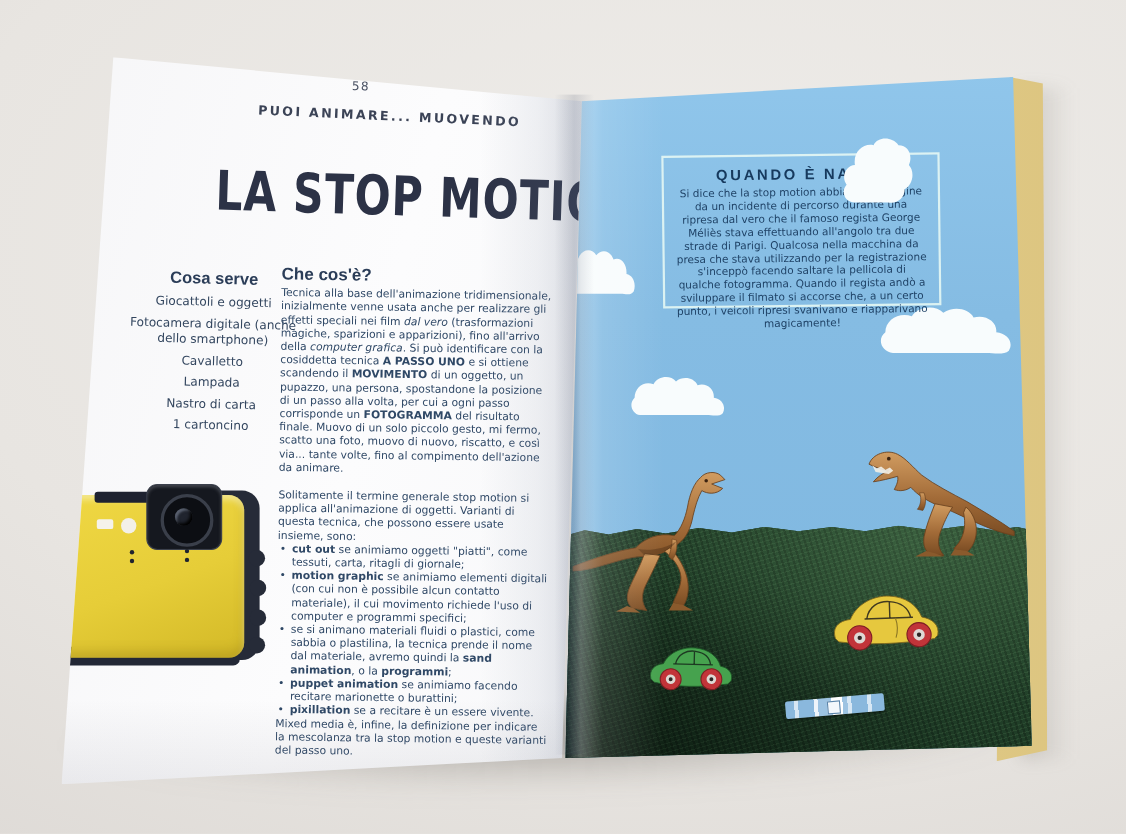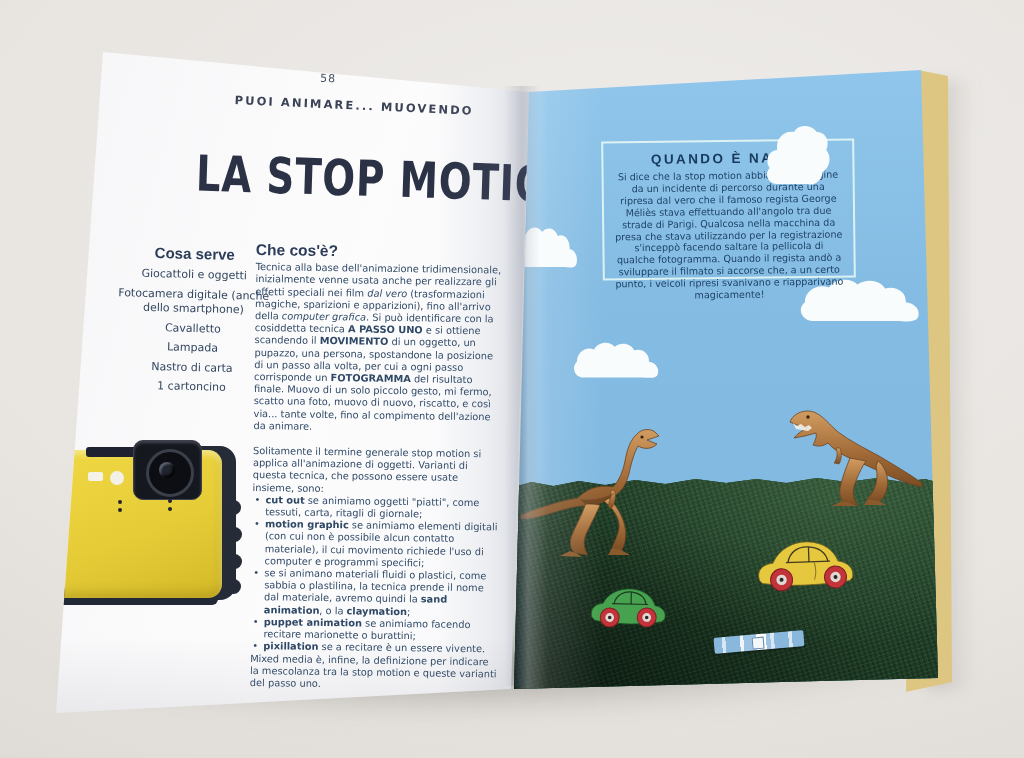--- a/index.html
+++ b/index.html
@@ -113,21 +113,21 @@
         </div>
     </div>
 
     <div class="abs col-what">
       <h3>Che cos'è?</h3>
       <p><span>Tecnica alla base dell'animazione tridimensionale, inizialmente venne usata anche per realizzare gli effetti speciali nei film </span><span class="seg-i">dal vero</span><span> (trasformazioni magiche, sparizioni e apparizioni), fino all'arrivo della </span><span class="seg-i">computer grafica</span><span>. Si può identificare con la cosiddetta tecnica </span><span class="seg-b">A PASSO UNO</span><span> e si ottiene scandendo il </span><span class="seg-b">MOVIMENTO</span><span> di un oggetto, un pupazzo, una persona, spostandone la posizione di un passo alla volta, per cui a ogni passo corrisponde un </span><span class="seg-b">FOTOGRAMMA</span><span> del risultato finale. Muovo di un solo piccolo gesto, mi fermo, scatto una foto, muovo di nuovo, riscatto, e così via... tante volte, fino al compimento dell'azione da animare.</span></p>
       <p class="lead">Solitamente il termine generale stop motion si applica all'animazione di oggetti. Varianti di questa tecnica, che possono essere usate insieme, sono:</p>
       <ul class="variants">
           <li><span class="seg-b">cut out</span><span> se animiamo oggetti "piatti", come tessuti, carta, ritagli di giornale;</span></li>
           <li><span class="seg-b">motion graphic</span><span> se animiamo elementi digitali (con cui non è possibile alcun contatto materiale), il cui movimento richiede l'uso di computer e programmi specifici;</span></li>
-          <li><span>se si animano materiali fluidi o plastici, come sabbia o plastilina, la tecnica prende il nome dal materiale, avremo quindi la </span><span class="seg-b">sand animation</span><span>, o la </span><span class="seg-b">claymation</span><span>;</span></li>
+          <li><span>se si animano materiali fluidi o plastici, come sabbia o plastilina, la tecnica prende il nome dal materiale, avremo quindi la </span><span class="seg-b">sand animation</span><span>, o la </span><span class="seg-b">programmi</span><span>;</span></li>
           <li><span class="seg-b">puppet animation</span><span> se animiamo facendo recitare marionette o burattini;</span></li>
           <li><span class="seg-b">pixillation</span><span> se a recitare è un essere vivente.</span></li>
         </ul>
       <p>Mixed media è, infine, la definizione per indicare la mescolanza tra la stop motion e queste varianti del passo uno.</p>
     </div>
 
     <div>
       <div class="abs cam-plate"></div>
       <div class="abs cam-bump" style="left:226px;top:500px;"></div>
       <div class="abs cam-bump" style="left:227px;top:527px;"></div>

